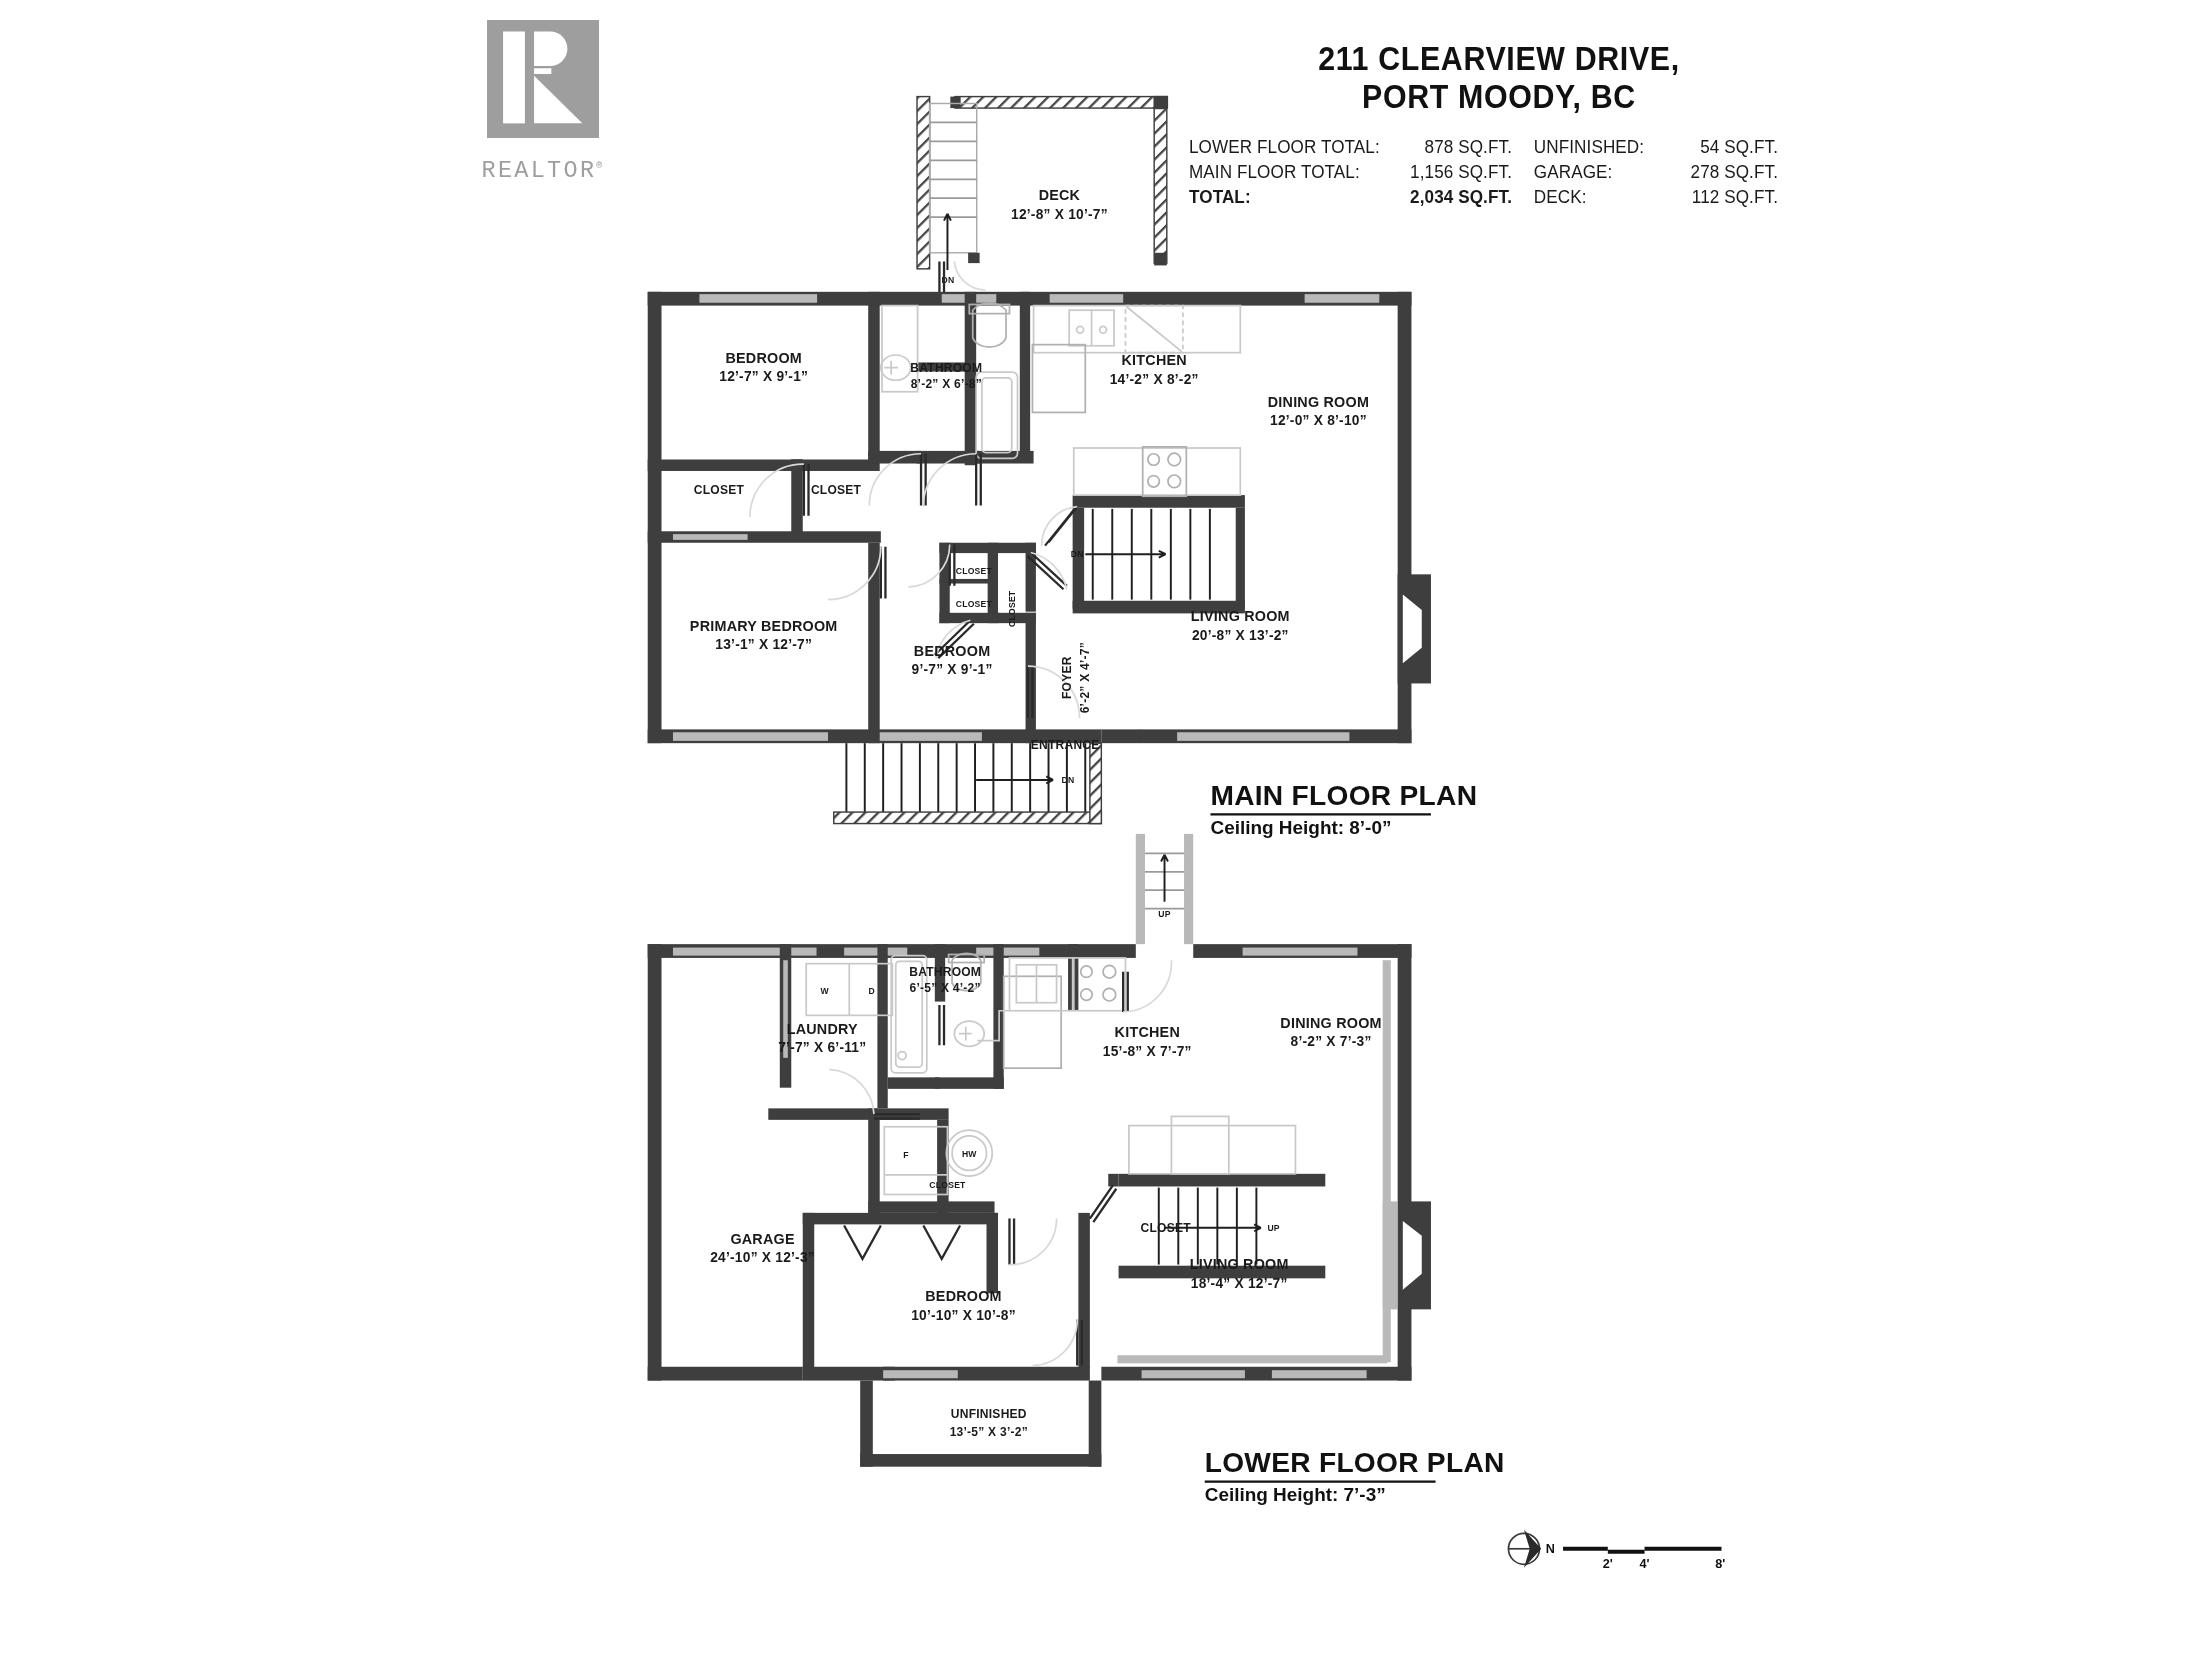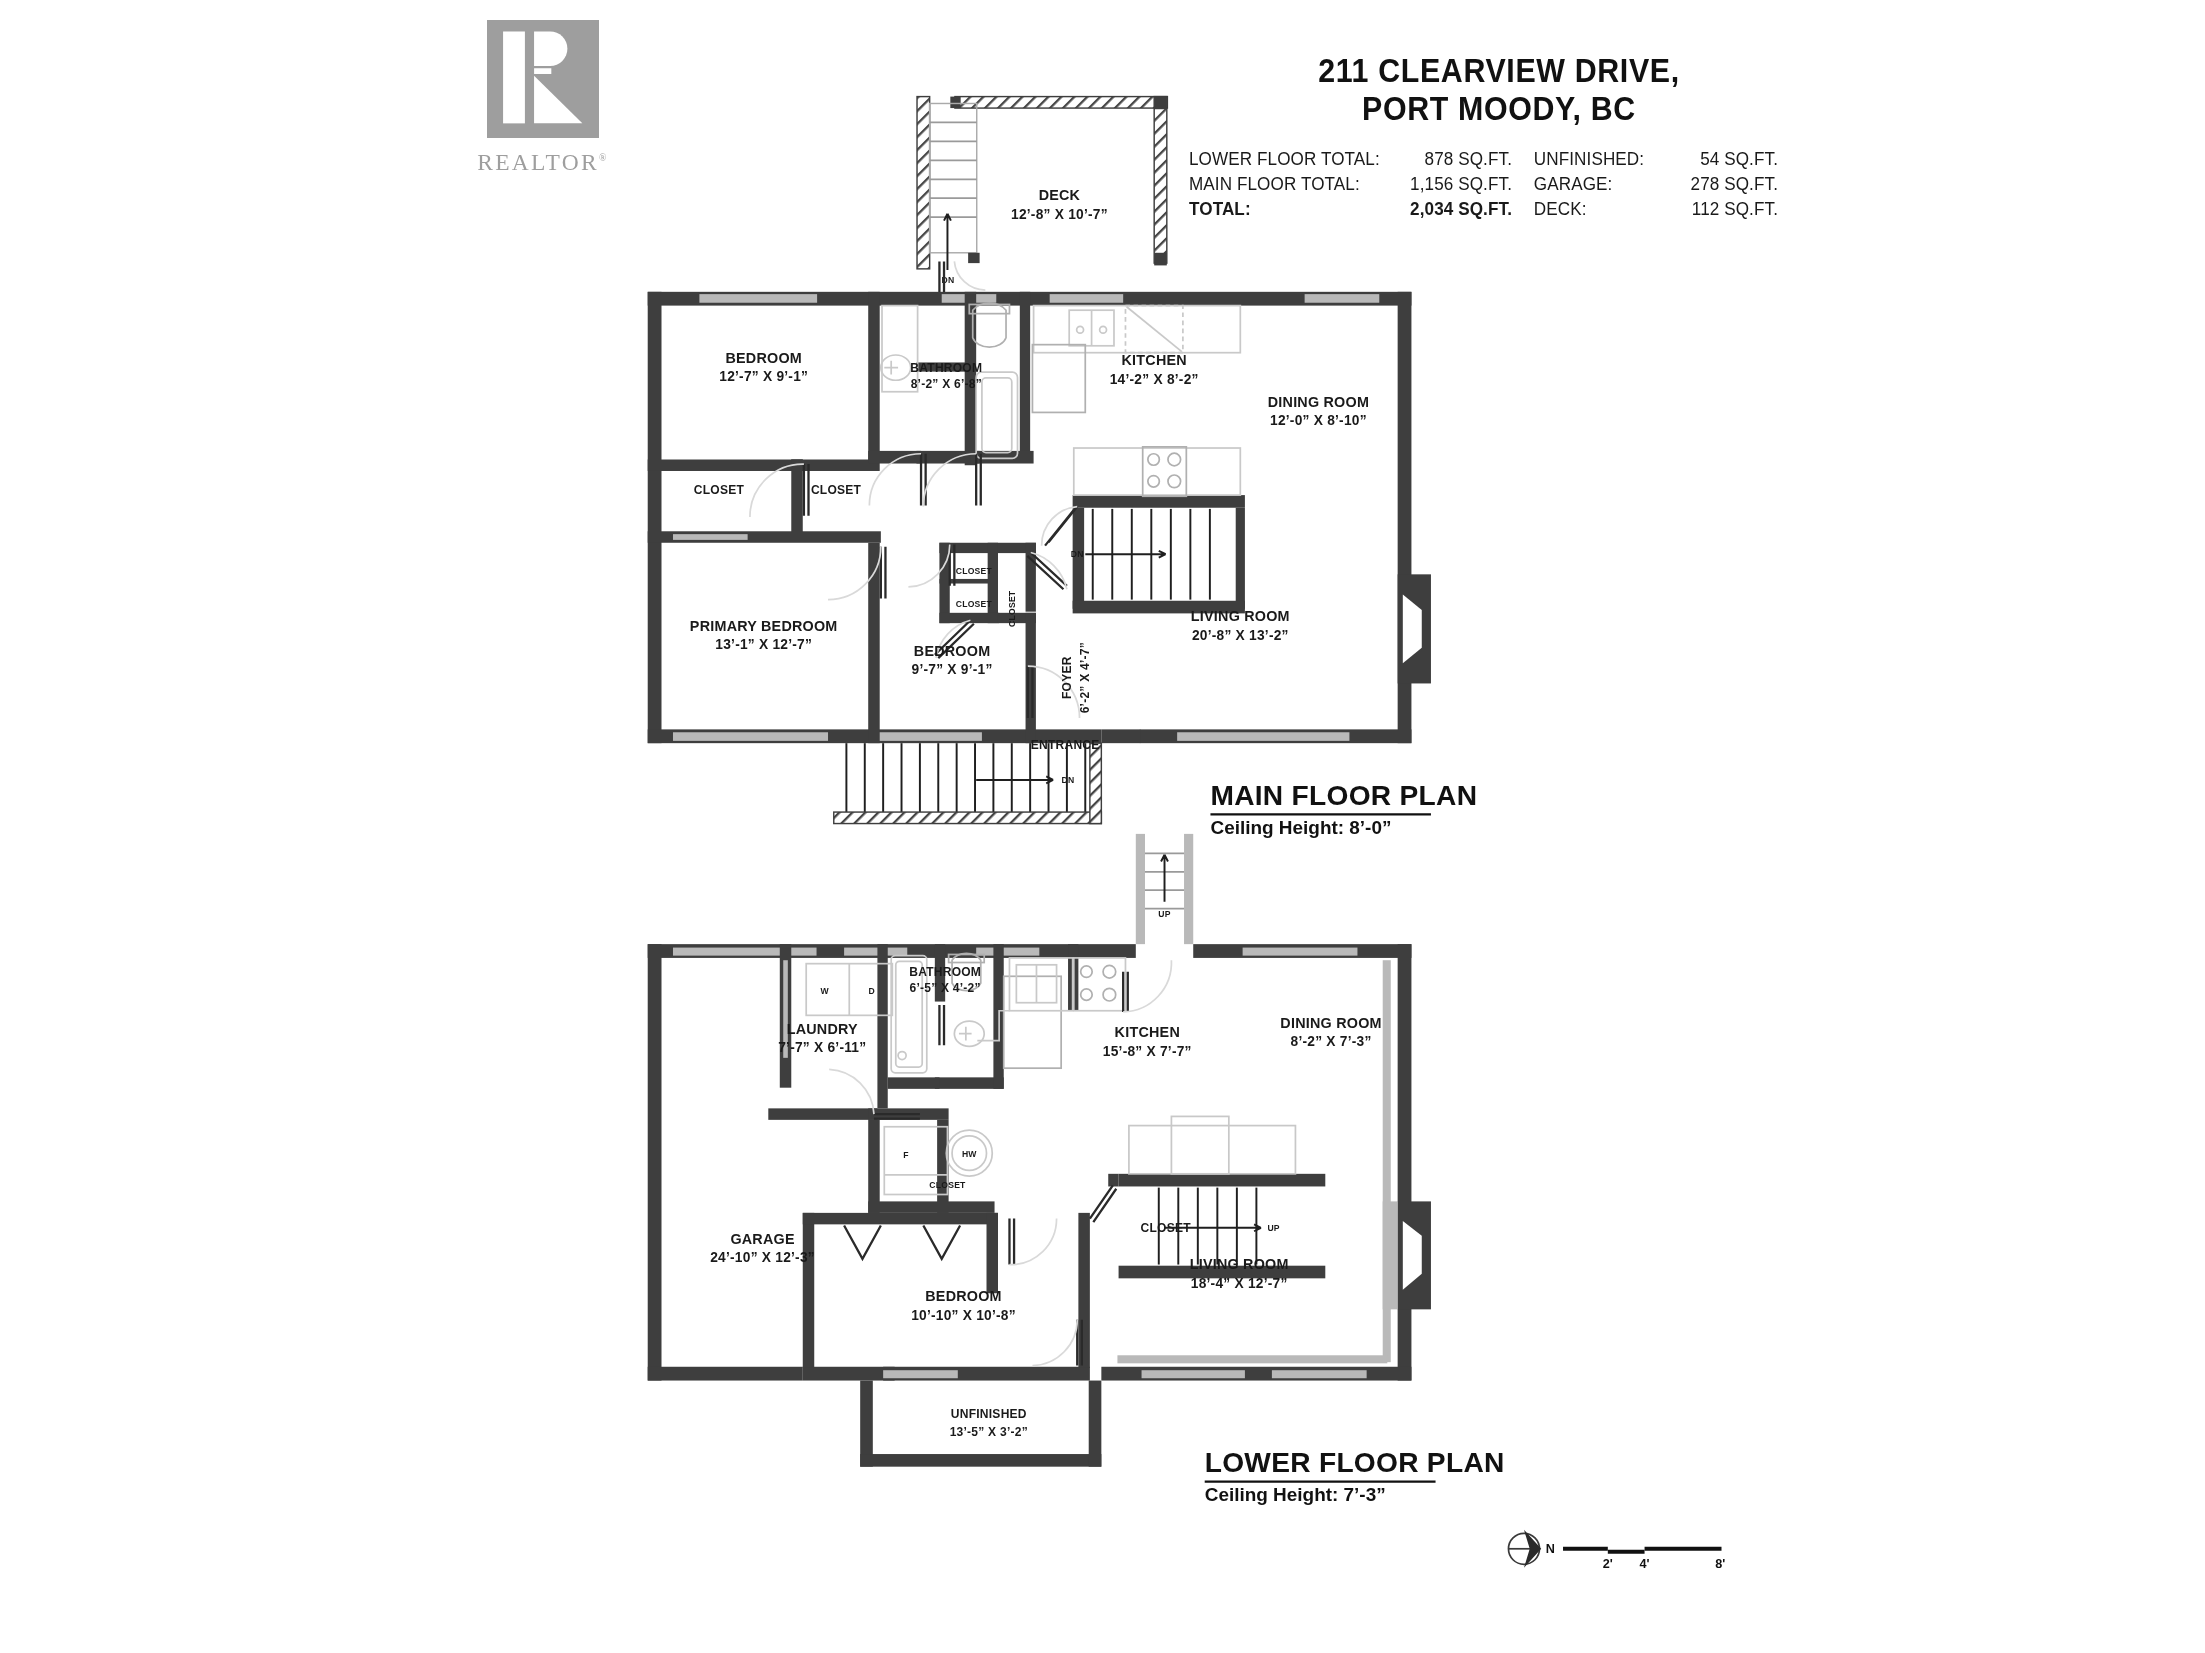--- a/index.html
+++ b/index.html
@@ -11,26 +11,26 @@
     overflow:hidden;
   }
   .page{position:absolute;inset:0;background:#fff;}
 
   
   #realtor-logo{position:absolute;left:477px;top:20px;width:132px;height:155px;}
   .logo-box{width:112px;height:118px;background:#9e9e9e;position:relative;margin:0 auto;}
   .logo-r{position:absolute;inset:0;}
   .logo-word{
     text-align:center;font-size:23.5px;letter-spacing:2.3px;color:#9e9e9e;
-    font-family:Liberation Serif, serif;margin-top:11px;font-weight:400;
+    font-family:Liberation Mono, monospace;margin-top:19px;font-weight:400;
   }
   .logo-word sup{font-size:9.8px;vertical-align:super;}
 
   
-  #header-block{position:absolute;left:1189px;top:52px;width:620px;}
+  #header-block{position:absolute;left:1189px;top:40px;width:620px;}
   .addr{
     text-align:center;font-weight:bold;font-size:33px;line-height:1.16;
     letter-spacing:0.7px;color:#111;
     font-family:"Liberation Sans Narrow","Liberation Sans",sans-serif;
     transform:scaleX(0.92);transform-origin:center top;
   }
   .stats{margin-top:20.7px;display:grid;grid-template-columns:auto auto auto auto;
     column-gap:0;row-gap:4px;font-size:18px;letter-spacing:0.1px;
     transform:scaleX(0.95);transform-origin:left top;}
   .stats div{white-space:nowrap;}

